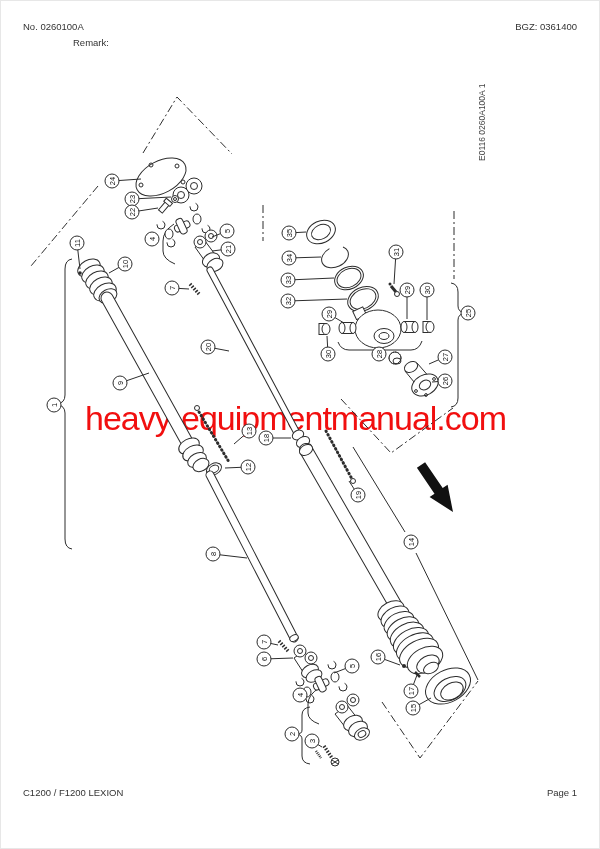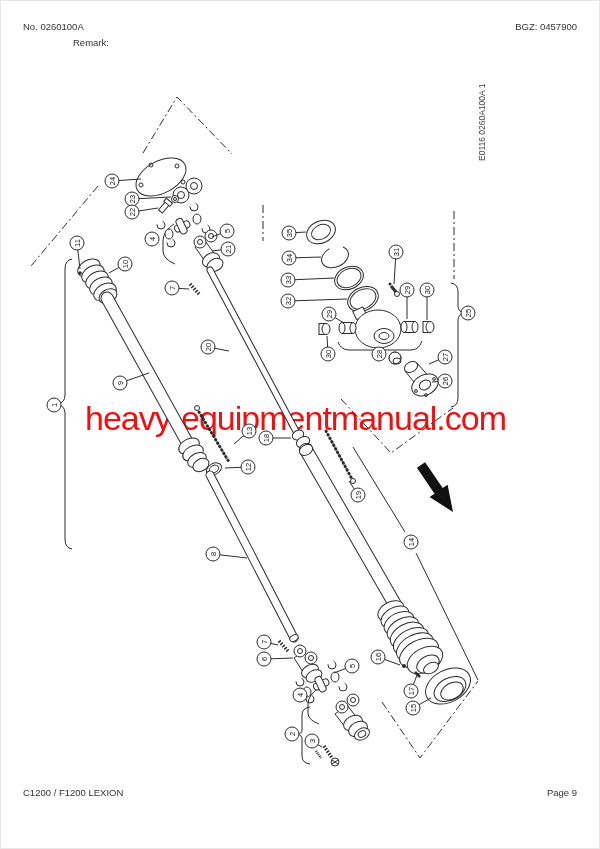--- a/index.html
+++ b/index.html
@@ -31,21 +31,21 @@
   .callout-text{font-family:"Liberation Sans",sans-serif;font-size:7.5px;fill:#111;}
 </style>
 </head>
 <body>
 
 <div class="page">
 
   <div class="header">
     <span class="hdr-left">No. 0260100A</span>
     <span class="hdr-remark">Remark:</span>
-    <span class="hdr-right">BGZ: 0457900</span>
+    <span class="hdr-right">BGZ: 0361400</span>
   </div>
 
   <div class="side-label">E0116 0260A100A 1</div>
 
   <div class="watermark" style="color: rgb(241, 15, 15);">heavy-equipmentmanual.com</div>
 
   <svg class="diagram" width="600" height="849" viewBox="0 0 600 849" xmlns="http://www.w3.org/2000/svg">
 
     <g>
       <path class="ln dashdot" d="M142,152 L176,96 L231,153"></path>
@@ -468,16 +468,16 @@
         </g>
         <g>
           <circle cx="467" cy="312" r="7" class="callout-circle"></circle>
           <text x="467" y="312" text-anchor="middle" dominant-baseline="central" class="callout-text" transform="rotate(-90 467 312)">25</text>
         </g>
       </g>
   </svg>
 
   <div class="footer">
     <span class="ftr-left">C1200 / F1200 LEXION</span>
-    <span class="ftr-right">Page 9</span>
+    <span class="ftr-right">Page 1</span>
   </div>
 
 </div>
 
 </body></html>

